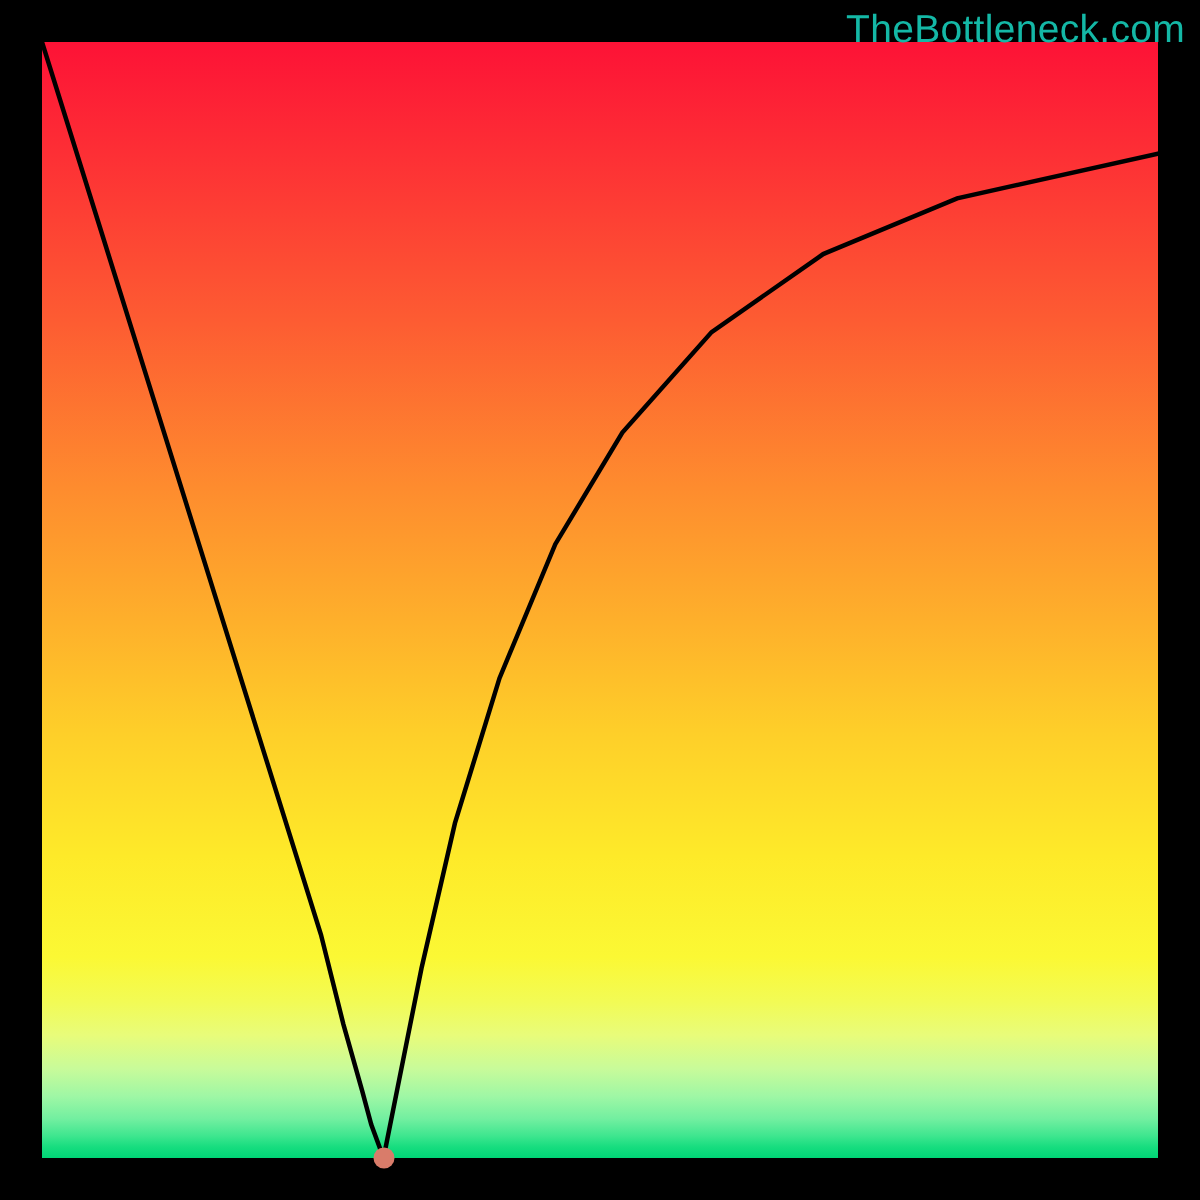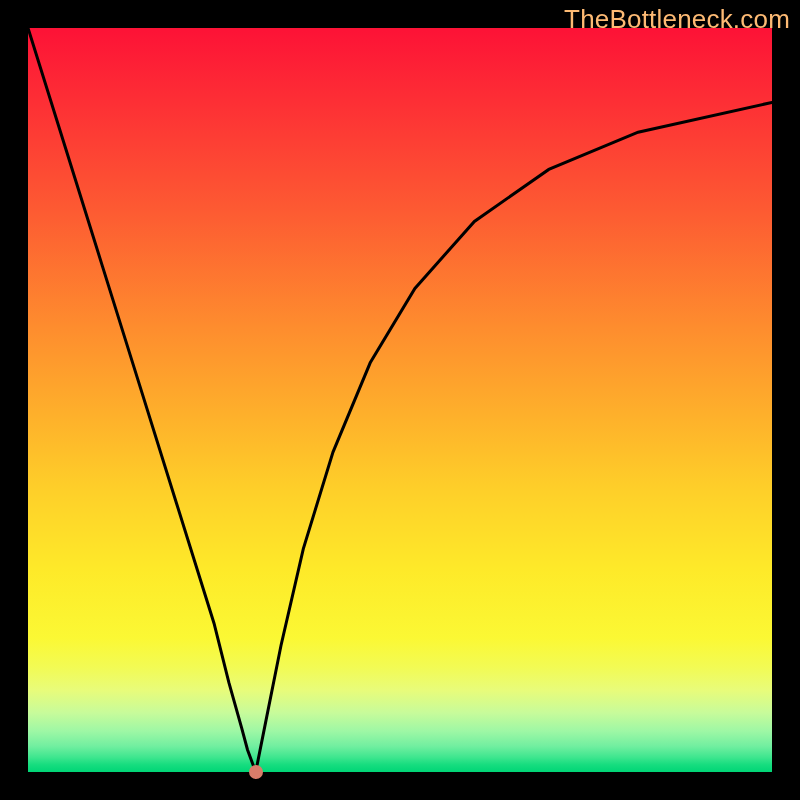--- a/index.html
+++ b/index.html
@@ -14,21 +14,21 @@
   .frame {
     position: relative;
     width: 800px;
     height: 800px;
     background: #000;
   }
   .watermark {
     position: absolute;
     top: 4px;
     right: 10px;
-    color: #fdba74;
+    color: #14b8a6;
     font-size: 26px;
     font-weight: 400;
     letter-spacing: 0.2px;
     z-index: 5;
     user-select: none;
   }
   .plot-area {
     position: absolute;
     left: 28px;
     top: 28px;

